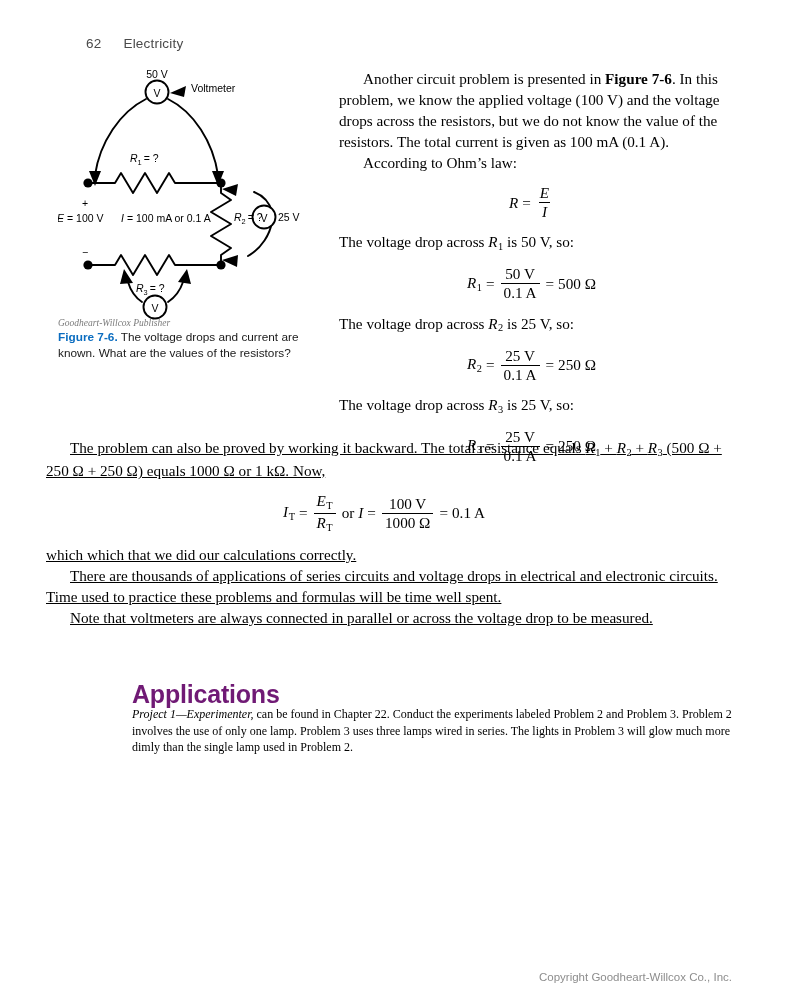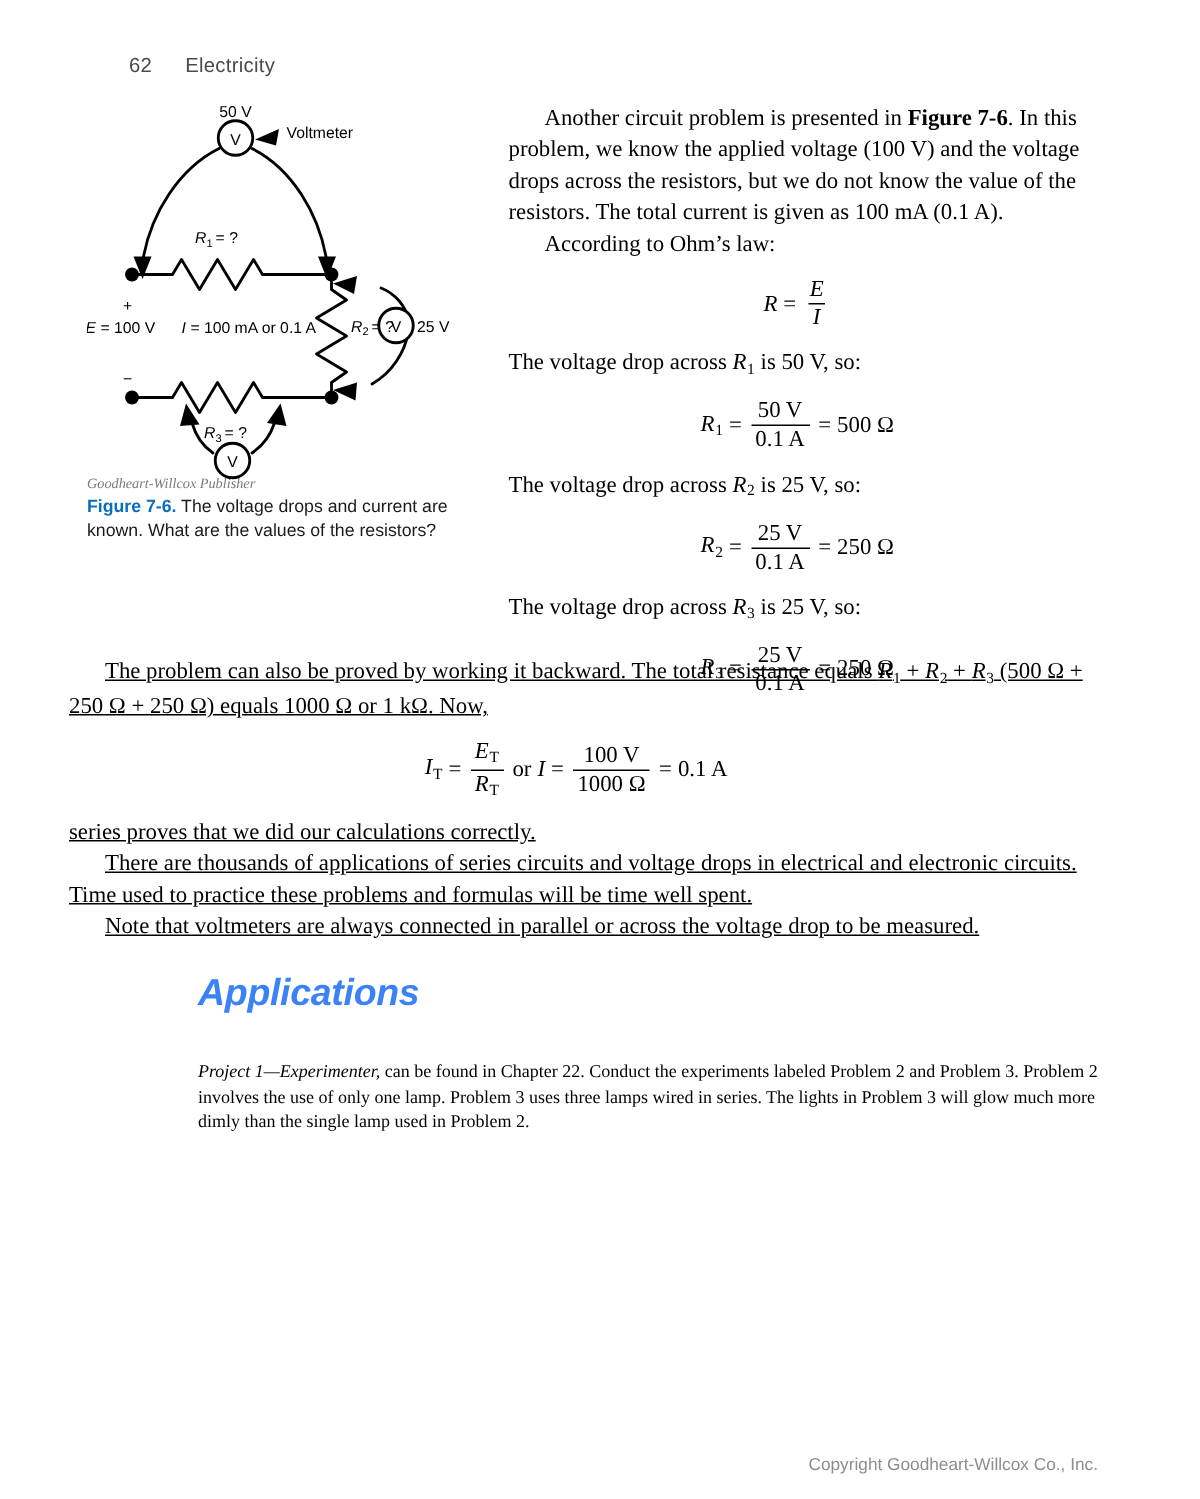--- a/index.html
+++ b/index.html
@@ -120,27 +120,26 @@
   .frac .den {
     padding: 0 3px;
     border-top: 1px solid #000;
     margin-top: 1px;
   }
 
   
   .applications-heading {
     position: absolute;
     left: 132px;
-    top: 648px;
+    top: 680px;
     font-family: "Liberation Sans", sans-serif;
     font-weight: bold;
     font-size: 25px;
-    color: #3b82f6;
+    color: #701a75;
     letter-spacing: -0.2px;
-    font-style: italic;
   }
   .applications-body {
     position: absolute;
     left: 132px;
     top: 706px;
     width: 602px;
     font-size: 12px;
     line-height: 1.385;
   }
   .applications-body p { margin: 0; }
@@ -341,21 +340,21 @@
       <span>=</span>
       <span class="frac">
         <span class="num">100 V</span>
         <span class="den">1000 Ω</span>
       </span>
       <span>=</span>
       <span>0.1 A</span>
     </span>
   </div>
 
-  <p class="after-eq">series proves that we did our calculations correctly.</p>
+  <p class="after-eq">which which that we did our calculations correctly.</p>
   <p class="indent">There are thousands of applications of series circuits and voltage drops in electrical and electronic circuits. Time used to practice these problems and formulas will be time well spent.</p>
   <p class="indent">Note that voltmeters are always connected in parallel or across the voltage drop to be measured.</p>
 </div>
 
 <div class="applications-heading">Applications</div>
 
 <div class="applications-body">
   <p><i>Project 1—Experimenter,</i><span> can be found in Chapter 22. Conduct the experiments labeled Problem 2 and Problem 3. Problem 2 involves the use of only one lamp. Problem 3 uses three lamps wired in series. The lights in Problem 3 will glow much more dimly than the single lamp used in Problem 2.</span></p>
 </div>
 

